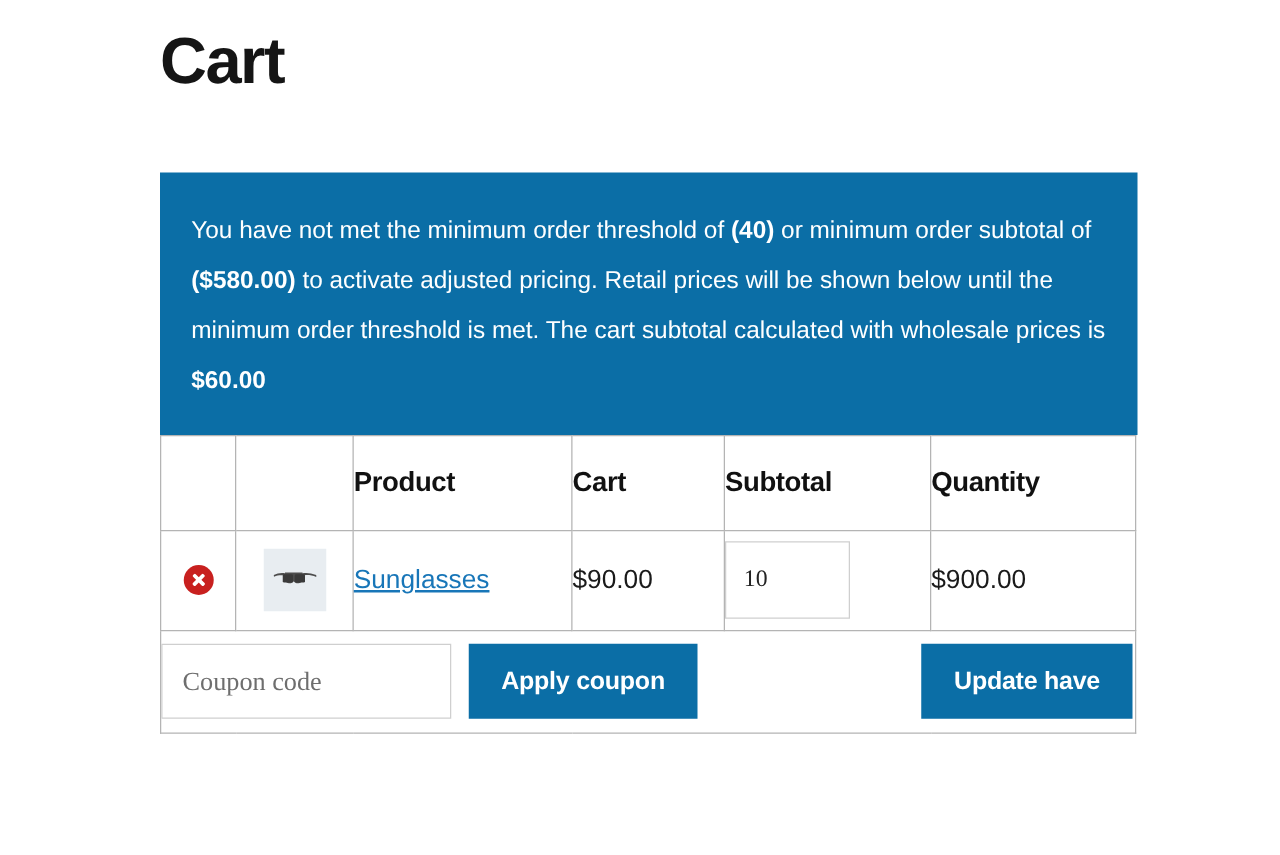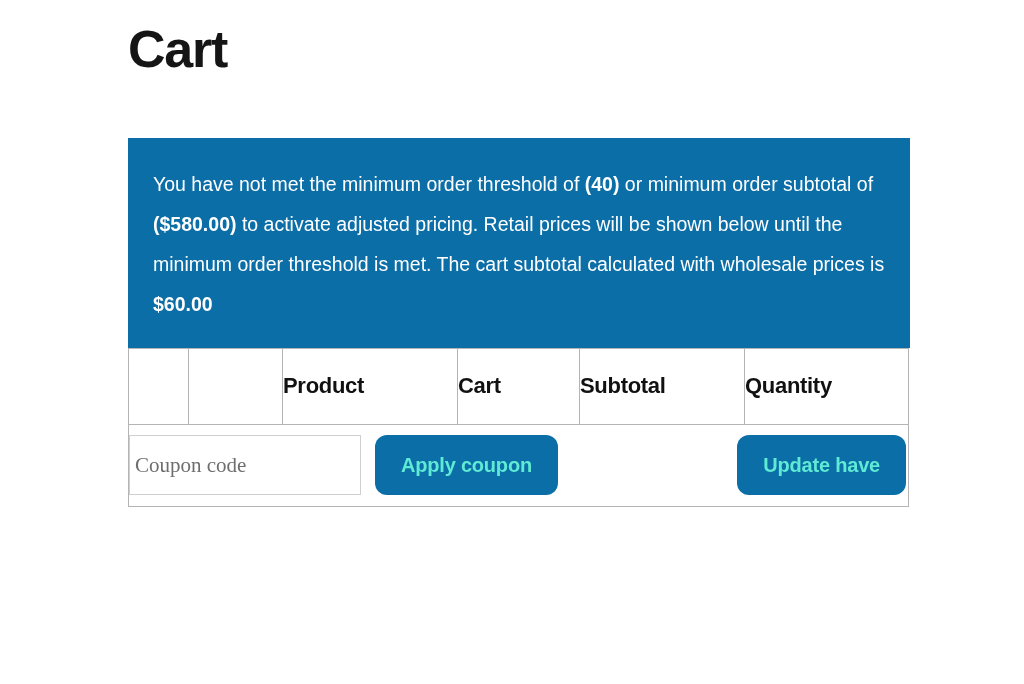--- a/index.html
+++ b/index.html
@@ -158,33 +158,33 @@
     width: 100%;
   }
   .coupon-input {
     width: 232px;
     height: 60px;
     border: 1px solid #cfcfcf;
     background: #ffffff;
     font-family: "Liberation Serif", serif;
     font-size: 21px;
     color: #2b2b2b;
-    padding: 0 5px;
+    padding: 0 16px;
     outline: none;
   }
   .coupon-input::placeholder {
     color: #6e6e6e;
     font-family: "Liberation Serif", serif;
     opacity: 1;
   }
   .btn {
     background: #0b6ea6;
-    color: #5eead4;
+    color: #ffffff;
     border: none;
-    border-radius: 12px;
+    border-radius: 0;
     font-family: "Liberation Sans", sans-serif;
     font-size: 20px;
     font-weight: bold;
     cursor: pointer;
     height: 60px;
     padding: 0 26px;
     letter-spacing: -0.2px;
   }
   .btn-apply { margin-left: 14px; }
   .btn-update { margin-left: auto; margin-right: 2px; }
@@ -213,20 +213,42 @@
       <tr>
         <th class="blank"></th>
         <th class="blank"></th>
         <th>Product</th>
         <th>Cart</th>
         <th>Subtotal</th>
         <th>Quantity</th>
       </tr>
     </thead>
     <tbody>
+      <tr class="product-row">
+        <td class="remove-cell">
+          <span class="remove-btn"></span>
+        </td>
+        <td class="thumb-cell">
+          <span class="thumb">
+            <svg width="40" height="22" viewBox="0 0 40 22">
+              <path d="M3 7 C6 5.5 9 5 12 5.6 L12 5 L26 5 L26 5.6 C29 5 33 5.4 37 7 L37 8.6 C33.5 7.2 30 6.8 27.4 7.3 C27 10.8 25.6 13.3 22.8 13.6 C19.6 13.9 18.2 11.7 18.1 8.6 L18.1 7.6 L19.9 7.6 L19.9 8.6 C19.8 11.7 18.4 13.9 15.2 13.6 C12.4 13.3 11 10.8 10.6 7.3 C8.4 6.9 5.8 7.3 3.2 8.3 Z" fill="#4d4d4d"></path>
+              <rect x="10.2" y="6.4" width="8.2" height="6.6" rx="1.1" fill="#3a3a3a"></rect>
+              <rect x="19.8" y="6.4" width="8.2" height="6.6" rx="1.1" fill="#3a3a3a"></rect>
+            </svg>
+          </span>
+        </td>
+        <td class="prod-cell">
+          <a class="prod-link" href="#">Sunglasses</a>
+        </td>
+        <td class="price-cell">$90.00</td>
+        <td class="qty-cell">
+          <input class="qty-input" type="text" value="10" style="">
+        </td>
+        <td class="subtotal-cell">$900.00</td>
+      </tr>
       <tr>
         <td class="actions-cell" colspan="6">
           <div class="actions-inner">
             <input class="coupon-input" type="text" placeholder="Coupon code" style="">
             <button class="btn btn-apply">Apply coupon</button>
             <button class="btn btn-update">Update have</button>
           </div>
         </td>
       </tr>
     </tbody>

